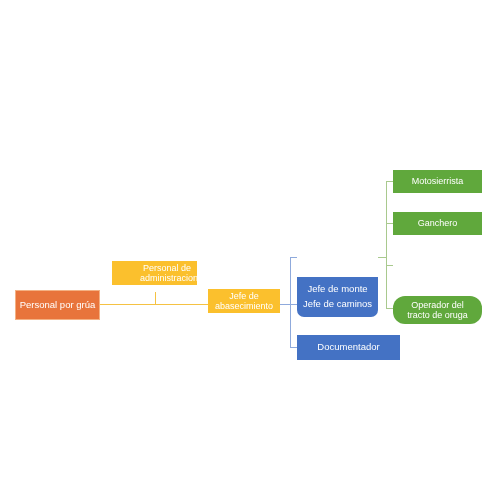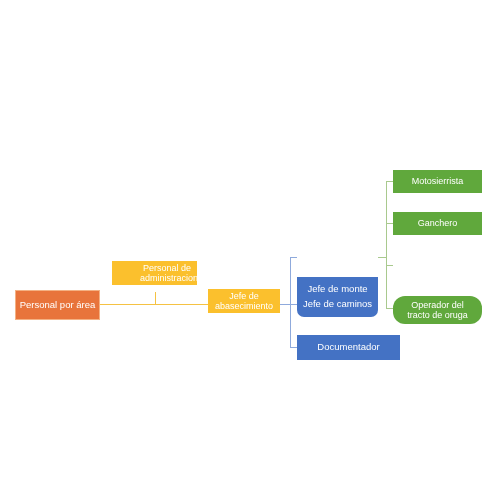--- a/index.html
+++ b/index.html
@@ -95,21 +95,21 @@
 
   <div class="conn conn-h c-green" style="left:386px; top:181px; width:7px;"></div>
 
   <div class="conn conn-h c-green" style="left:386px; top:223px; width:7px;"></div>
 
   <div class="conn conn-h c-green" style="left:386px; top:265px; width:7px;"></div>
 
   <div class="conn conn-h c-green" style="left:386px; top:308px; width:7px;"></div>
 
   <div class="node n-orange" style="left:15px; top:290px; width:85px; height:30px;">
-    <span class="node-label">Personal por área</span>
+    <span class="node-label">Personal por grúa</span>
   </div>
 
   <div class="node n-yellow" style="left:112px; top:261px; width:85px; height:24px;padding-left:28px;">
     <span class="node-label">Personal de
 administracion</span>
   </div>
 
   <div class="node n-yellow" style="left:208px; top:289px; width:72px; height:24px;">
     <span class="node-label">Jefe de
 abasecimiento</span>

